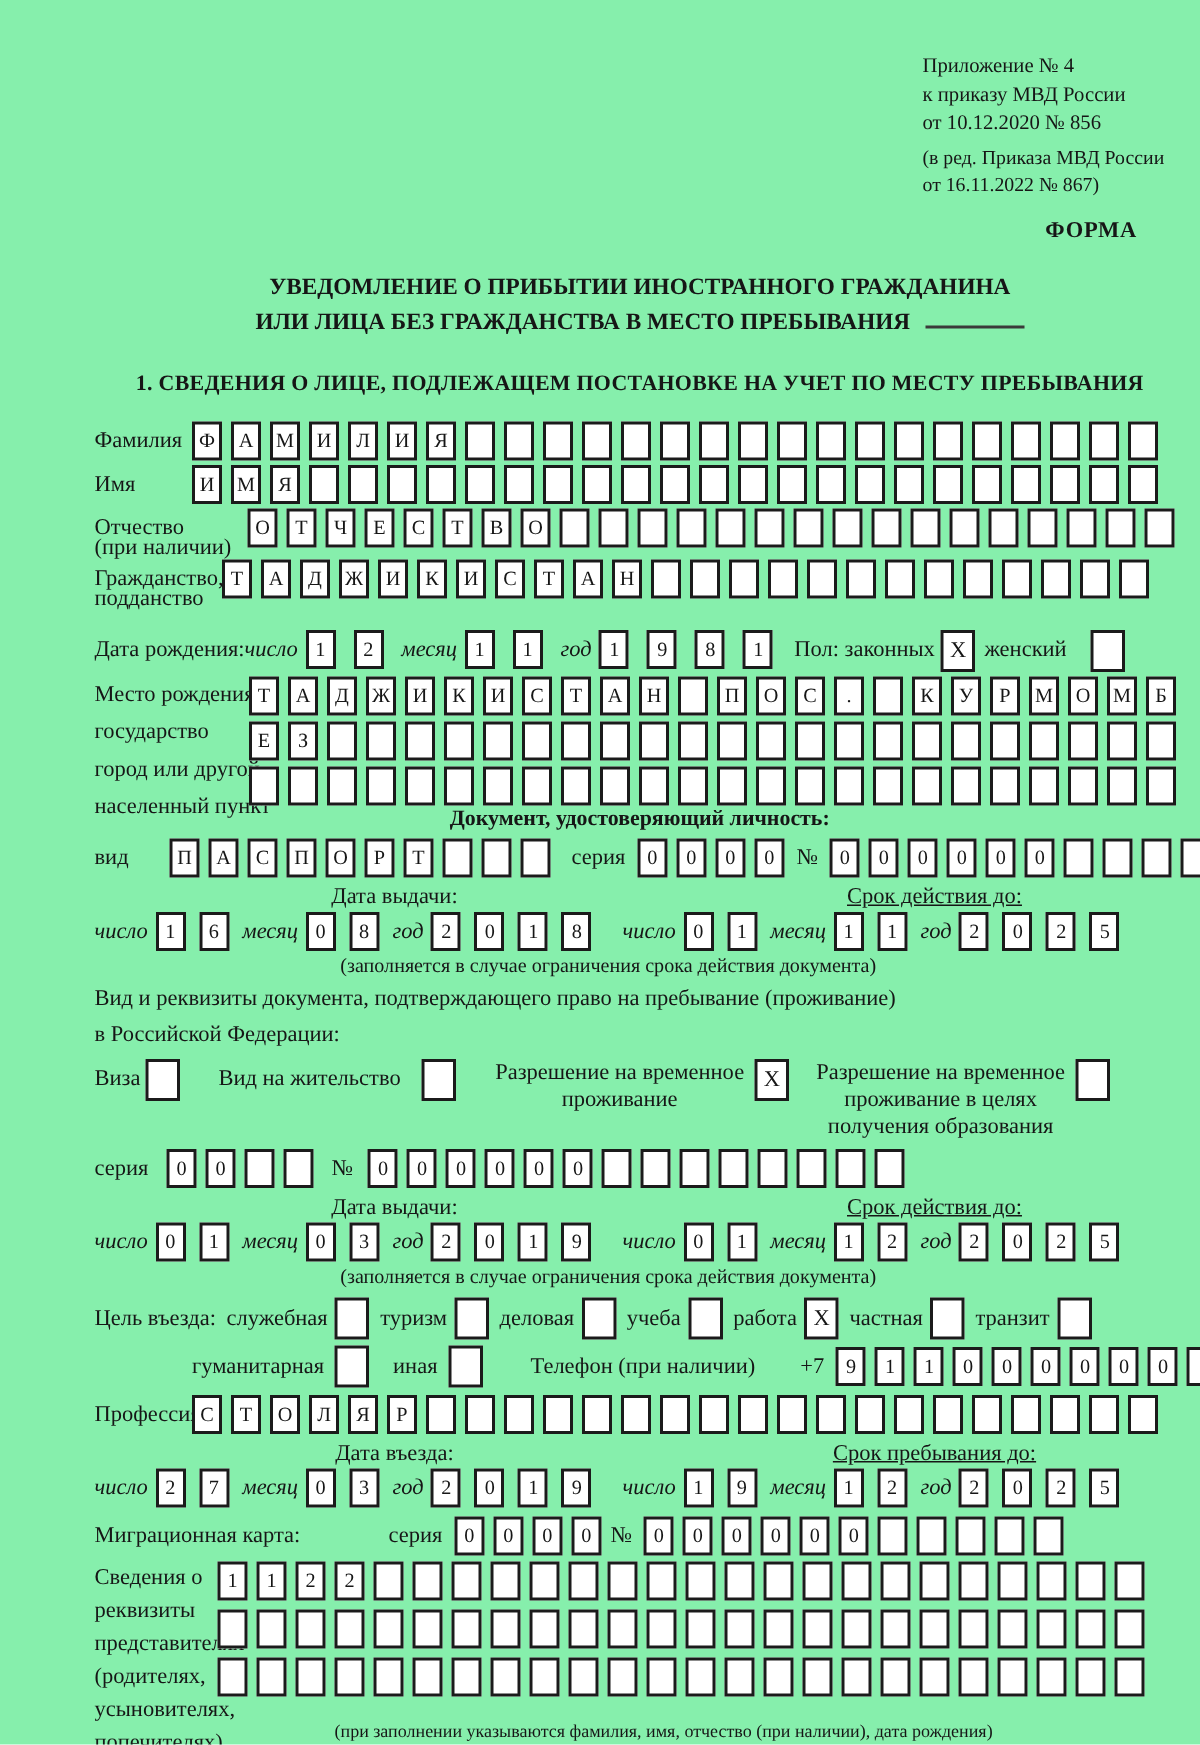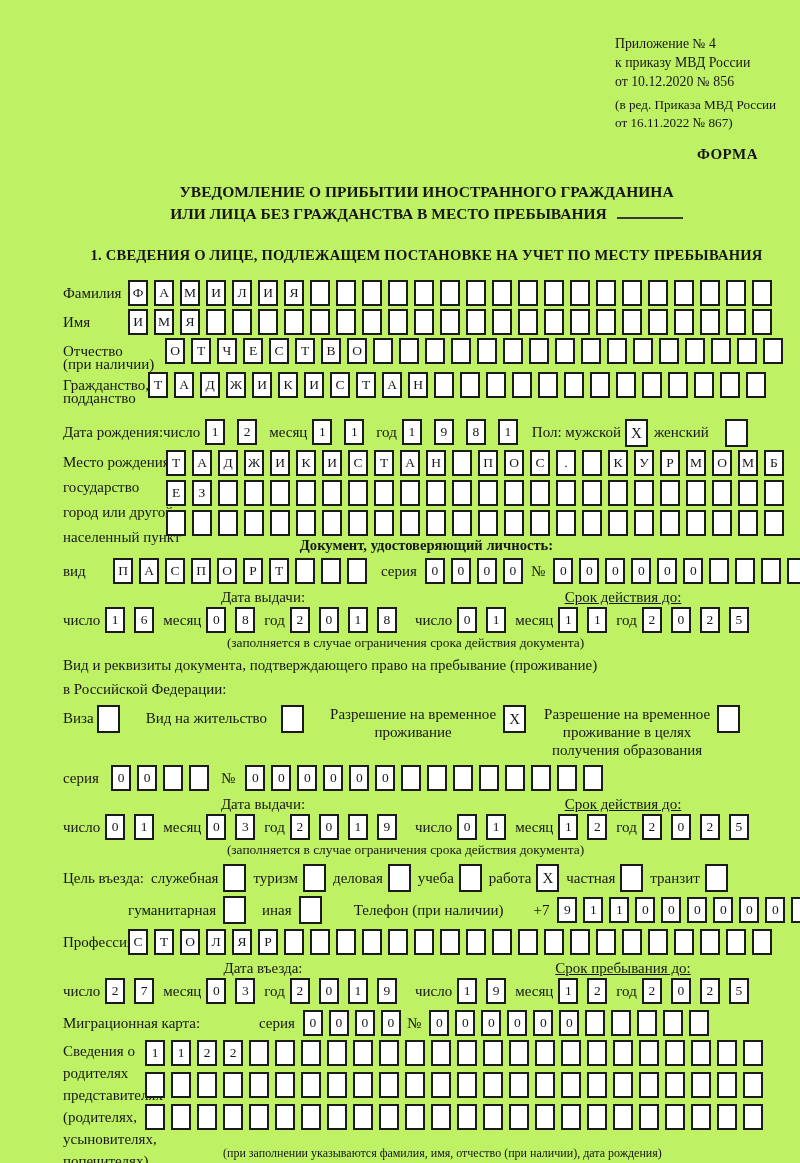--- a/index.html
+++ b/index.html
@@ -1,21 +1,21 @@
 <!DOCTYPE html>
 <html><head>
 <meta charset="utf-8">
 <style>
   html,body{margin:0;padding:0;background:#ffffff;}
   body{
     width:800px;height:1163px;overflow:hidden;
     font-family:"Liberation Serif","DejaVu Serif",serif;
     color:#161616;font-size:15px;
   }
-  .page{box-sizing:border-box;width:800px;height:1163px;padding:34px 10px 0 63px;position:relative;background:#bef264;}
+  .page{box-sizing:border-box;width:800px;height:1163px;padding:34px 10px 0 63px;position:relative;background:#86efac;}
 
   
   .hdr-block{margin-left:552px;line-height:19px;font-size:13.8px;}
   .hdr-block .rev{font-size:13.2px;margin-top:5px;line-height:18px;}
   .forma{margin-top:14px;text-align:right;padding-right:32px;font-weight:bold;font-size:15px;letter-spacing:.5px;}
 
   
   .title{margin-top:18px;text-align:center;font-weight:bold;font-size:15.5px;line-height:22px;}
   .blank-line{display:inline-block;width:66px;border-bottom:2px solid #3a3a3a;height:14px;margin-left:10px;}
   .sec-heading{margin-top:22px;text-align:center;font-weight:bold;font-size:14.6px;letter-spacing:.2px;}
@@ -32,21 +32,21 @@
 
   
   .boxes{display:inline-flex;flex:none;}
   .box{
     display:inline-block;box-sizing:border-box;flex:none;
     width:20px;height:26px;border:2px solid #1b1b1b;margin-right:6px;
     text-align:center;line-height:22px;font-size:13.5px;background:#fff;
   }
   .mb3{margin-bottom:3px;}
   .dg{display:inline-flex;align-items:center;white-space:nowrap;}
-  .dg .lab{margin-right:5px;}
+  .dg .lab{margin-right:5px;font-style:italic;}
   .dg .box{margin-right:9px;}
   .bd .box{margin-right:12px;}
   .cbox{
     display:inline-block;box-sizing:border-box;flex:none;
     width:23px;height:28px;border:2px solid #1b1b1b;margin-left:7px;
     text-align:center;line-height:24px;font-size:15px;background:#fff;
   }
 
   
   .dual-lab{display:flex;margin-top:4px;line-height:18px;}
@@ -240,21 +240,21 @@
           <span class="box">1</span>
         </span>
       <span class="lab">год</span>
       <span class="boxes">
           <span class="box">1</span>
           <span class="box">9</span>
           <span class="box">8</span>
           <span class="box">1</span>
         </span>
     </span>
-    <span class="lab" style="margin-left:2px;">Пол: мужской</span>
+    <span class="lab" style="margin-left:2px;">Пол: законных</span>
     <span class="cbox" style="margin-left:4px;">X</span>
     <span class="lab" style="margin-left:6px;">женский</span>
     <span class="cbox" style="margin-left:16px;"></span>
   </div>
 
   <div class="twocol birthplace" style="margin-top:3px;">
     <div class="labcol">
       <div>Место рождения:</div>
       <div>государство</div>
       <div>город или другой</div>
@@ -672,21 +672,21 @@
         <span class="box"></span>
         <span class="box"></span>
         <span class="box"></span>
         <span class="box"></span>
       </span>
   </div>
 
   <div class="twocol legal">
     <div class="labcol">
       <div>Сведения о</div>
-      <div>родителях</div>
+      <div>реквизиты</div>
       <div>представителях</div>
       <div>(родителях,</div>
       <div>усыновителях,</div>
       <div>попечителях)</div>
     </div>
     <div class="boxcol">
       <div class="frow">
           <span class="boxes">
             <span class="box">1</span>
             <span class="box">1</span>

